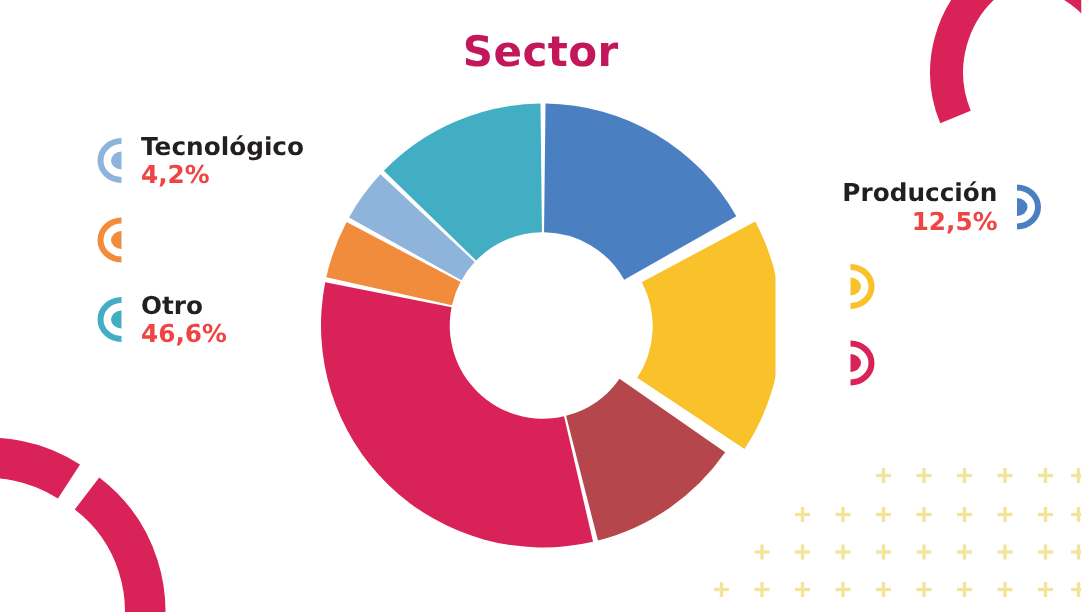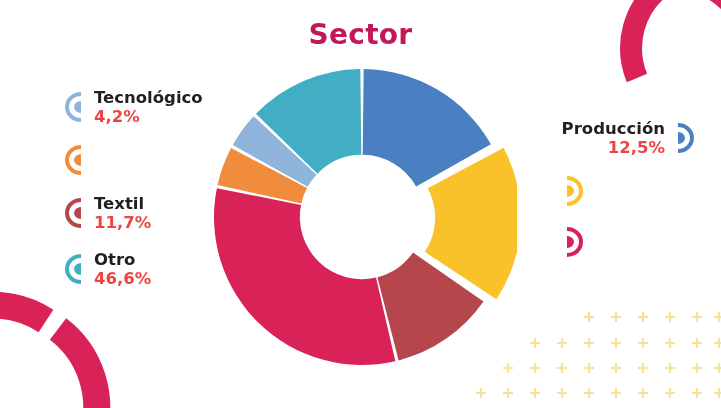--- a/index.html
+++ b/index.html
@@ -206,29 +206,20 @@
     <div class="legend-item">
       <span class="legend-icon">
         <svg width="26" height="34" viewBox="0 0 26 34">
           <path d="M 21 4 A 14 13 0 1 0 21 30" fill="none" stroke="#f08c3c" stroke-width="4"></path>
           <path d="M 21 11 A 7 6 0 1 0 21 23 Z" fill="#f08c3c"></path>
         </svg>
       </span>
       <span class="legend-text"></span>
     </div>
 
-    <div class="legend-item">
-      <span class="legend-icon">
-        <svg width="26" height="34" viewBox="0 0 26 34">
-          <path d="M 21 4 A 14 13 0 1 0 21 30" fill="none" stroke="#b5474c" stroke-width="4"></path>
-          <path d="M 21 11 A 7 6 0 1 0 21 23 Z" fill="#b5474c"></path>
-        </svg>
-      </span>
-      <span class="legend-text"><span>Textil</span><span class="legend-pct">11,7%</span></span>
-    </div>
 
     <div class="legend-item">
       <span class="legend-icon">
         <svg width="26" height="34" viewBox="0 0 26 34">
           <path d="M 21 4 A 14 13 0 1 0 21 30" fill="none" stroke="#42aec4" stroke-width="4"></path>
           <path d="M 21 11 A 7 6 0 1 0 21 23 Z" fill="#42aec4"></path>
         </svg>
       </span>
       <span class="legend-text"><span>Otro</span><span class="legend-pct">46,6%</span></span>
     </div>

